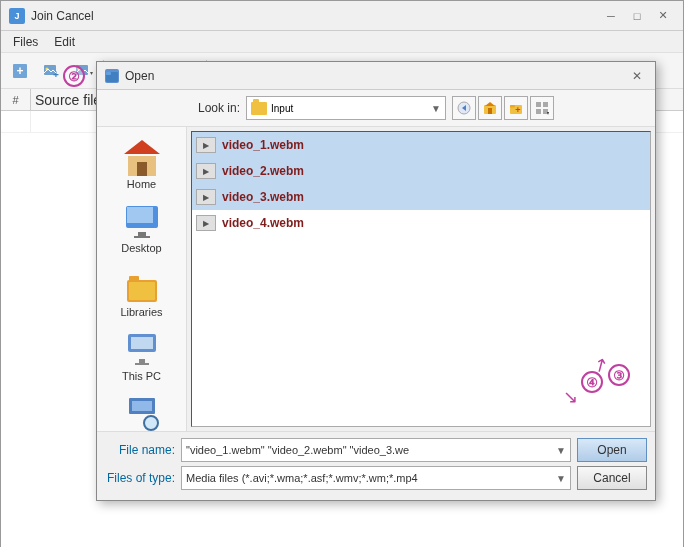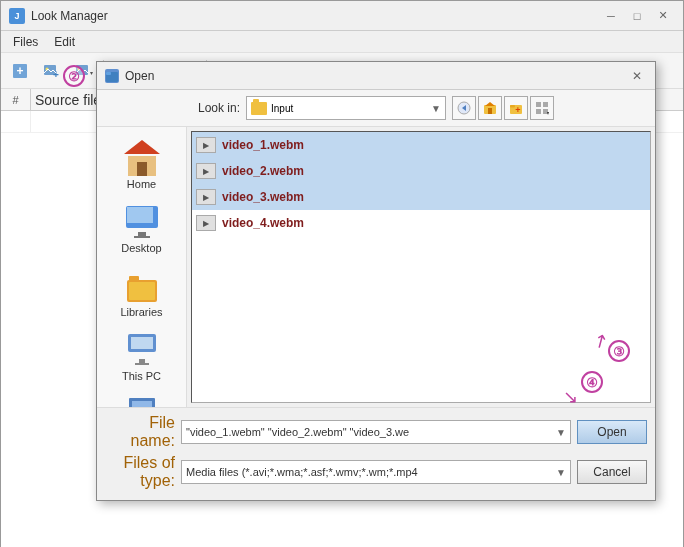--- a/index.html
+++ b/index.html
@@ -472,22 +472,22 @@
       border-top: 1px solid #ddd;
     }
     .bottom-row {
       display: flex;
       align-items: center;
       margin-bottom: 4px;
       gap: 6px;
     }
     .bottom-label {
       width: 70px;
-      font-size: 16px;
-      color: #a16207;
+      font-size: 12px;
+      color: #0369a1;
       text-align: right;
     }
     .bottom-input-wrap {
       flex: 1;
       display: flex;
       align-items: center;
       background: white;
       border: 1px solid #aaa;
       height: 24px;
       padding: 0 4px;
@@ -528,21 +528,21 @@
     }
   </style>
 </head>
 <body>
 
 <div class="main-window">
 
   <div class="title-bar">
     <div class="title-bar-left">
       <div class="title-icon">J</div>
-      <span class="title-text">Look Manager</span>
+      <span class="title-text">Join Cancel</span>
     </div>
     <div class="title-controls">
       <button class="title-btn">─</button>
       <button class="title-btn">□</button>
       <button class="title-btn close">✕</button>
     </div>
   </div>
 
   <div class="menu-bar">
     <div class="menu-item">Files</div>

